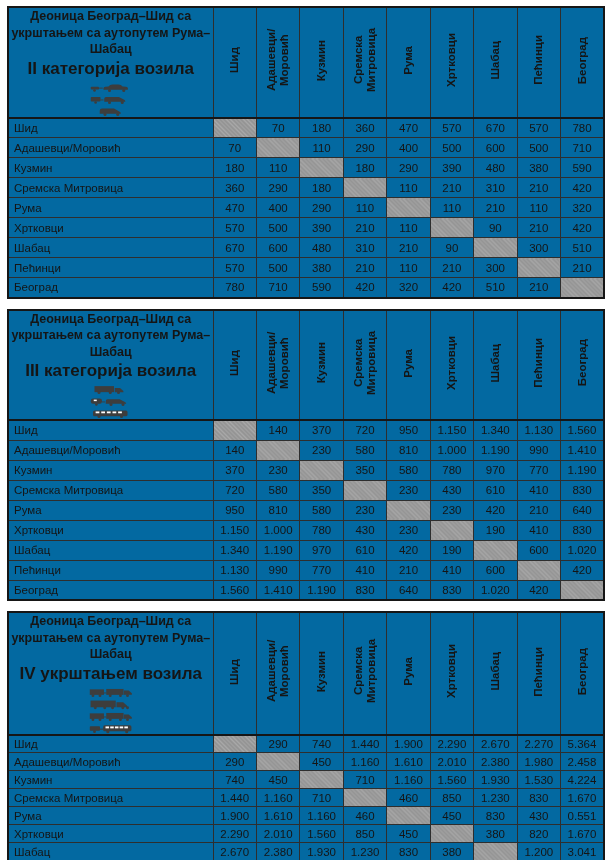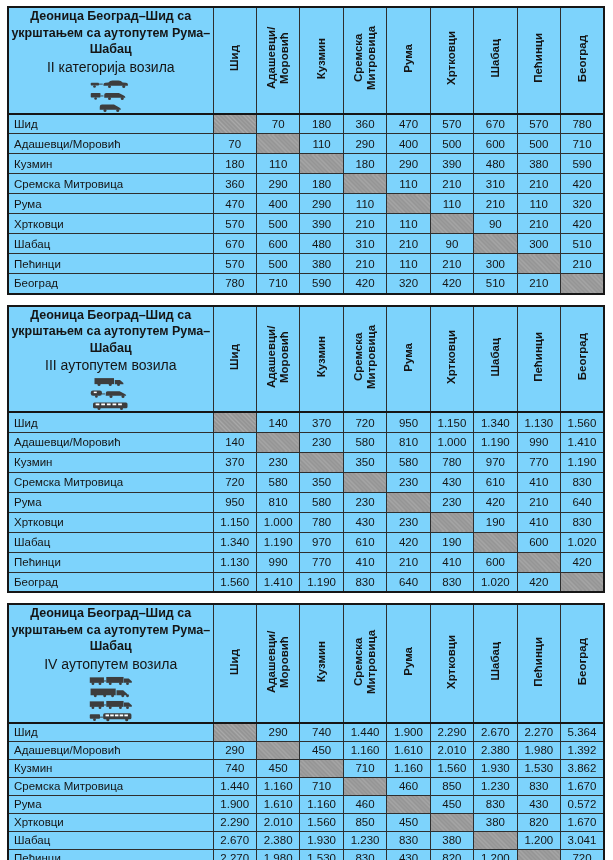--- a/index.html
+++ b/index.html
@@ -4,31 +4,31 @@
 <style>
   html,body{margin:0;padding:0;background:#ffffff;}
   body{
     width:613px;height:860px;overflow:hidden;
     font-family:"Liberation Sans",sans-serif;color:#151515;
     -webkit-font-smoothing:antialiased;
   }
   .page{padding:6px 0 0 7px;}
   table.toll{
     border-collapse:collapse;table-layout:fixed;width:598px;
-    margin:0 0 10px 0;border:2px solid #161616;background:#7dd3fc;
+    margin:0 0 10px 0;border:2px solid #161616;background:#0369a1;
   }
   table.toll th,table.toll td{border:1px solid #2e2e2e;padding:0;overflow:hidden;}
   table.toll thead th{border-bottom:2.5px solid #161616;}
   col.label-col{width:205px;}
   .title-cell{vertical-align:top;padding:3px 2px 2px 2px;}
   .tbl-title{
     font-weight:bold;font-size:12.5px;line-height:1.32;text-align:center;
     max-width:208px;margin:0 auto;
   }
-  .tbl-category{font-weight:normal;font-size:14px;line-height:1.3;text-align:center;}
+  .tbl-category{font-weight:bold;font-size:17px;line-height:1.3;text-align:center;}
   .icon-stack{display:flex;flex-direction:column;align-items:center;gap:1px;margin-top:2px;}
   .vicon{display:block;line-height:0;}
   .col-head{vertical-align:middle;text-align:center;}
   .vert{
     display:inline-block;writing-mode:vertical-rl;transform:rotate(180deg);
     font-size:11.5px;line-height:1.12;max-height:84px;white-space:normal;
   }
   tbody td{text-align:center;font-size:11.5px;}
   tbody td.row-label{text-align:left;padding-left:5px;white-space:nowrap;}
   td.diag{
@@ -226,21 +226,21 @@
         <col>
         <col>
         <col>
         <col>
         <col>
       </colgroup>
     <thead>
       <tr>
         <th class="title-cell">
           <div class="tbl-title">Деоница Београд–Шид са укрштањем са аутопутем Рума–Шабац</div>
-          <div class="tbl-category">III аутопутем возила</div>
+          <div class="tbl-category">III категорија возила</div>
           <div class="icon-stack">
               <span class="vicon"><svg viewBox="0 0 56 14" width="42" height="11" xmlns="http://www.w3.org/2000/svg">
                   <g fill="#3d3d3d">
                     <rect x="6" y="2.5" width="26" height="8"></rect>
                     <path d="M33 10.5 V5 h7 l4.5 4 v1.5 Z"></path>
      <circle cx="12" cy="11" r="2"></circle>
                     <circle cx="27" cy="11" r="2"></circle>
                     <circle cx="38" cy="11" r="2"></circle>
                   </g>
                 </svg></span>
@@ -402,21 +402,21 @@
         <col>
         <col>
         <col>
         <col>
         <col>
       </colgroup>
     <thead>
       <tr>
         <th class="title-cell">
           <div class="tbl-title">Деоница Београд–Шид са укрштањем са аутопутем Рума–Шабац</div>
-          <div class="tbl-category">IV аутопутем возила</div>
+          <div class="tbl-category">IV укрштањем возила</div>
           <div class="icon-stack">
               <span class="vicon"><svg viewBox="0 0 56 14" width="46" height="11" xmlns="http://www.w3.org/2000/svg">
                   <g fill="#3d3d3d">
                     <rect x="1" y="3" width="18" height="7"></rect>
                     <circle cx="5" cy="11" r="1.8"></circle>
                     <circle cx="14" cy="11" r="1.8"></circle>
      <rect x="19" y="7" width="3" height="1.2"></rect>
      <rect x="22" y="2.5" width="22" height="7.5"></rect>
                     <path d="M44.5 10 V4.5 h6 l4 3.5 v2 Z"></path>
      <circle cx="27" cy="11" r="1.8"></circle>
@@ -492,33 +492,33 @@
         <tr>
           <td class="row-label">Адашевци/Моровић</td>
           <td>290</td>
           <td class="diag"></td>
           <td>450</td>
           <td>1.160</td>
           <td>1.610</td>
           <td>2.010</td>
           <td>2.380</td>
           <td>1.980</td>
-          <td>1.392</td>
+          <td>2.458</td>
         </tr>
         <tr>
           <td class="row-label">Кузмин</td>
           <td>740</td>
           <td>450</td>
           <td class="diag"></td>
           <td>710</td>
           <td>1.160</td>
           <td>1.560</td>
           <td>1.930</td>
           <td>1.530</td>
-          <td>3.862</td>
+          <td>4.224</td>
         </tr>
         <tr>
           <td class="row-label">Сремска Митровица</td>
           <td>1.440</td>
           <td>1.160</td>
           <td>710</td>
           <td class="diag"></td>
           <td>460</td>
           <td>850</td>
           <td>1.230</td>
@@ -528,21 +528,21 @@
         <tr>
           <td class="row-label">Рума</td>
           <td>1.900</td>
           <td>1.610</td>
           <td>1.160</td>
           <td>460</td>
           <td class="diag"></td>
           <td>450</td>
           <td>830</td>
           <td>430</td>
-          <td>0.572</td>
+          <td>0.551</td>
         </tr>
         <tr>
           <td class="row-label">Хртковци</td>
           <td>2.290</td>
           <td>2.010</td>
           <td>1.560</td>
           <td>850</td>
           <td>450</td>
           <td class="diag"></td>
           <td>380</td>

